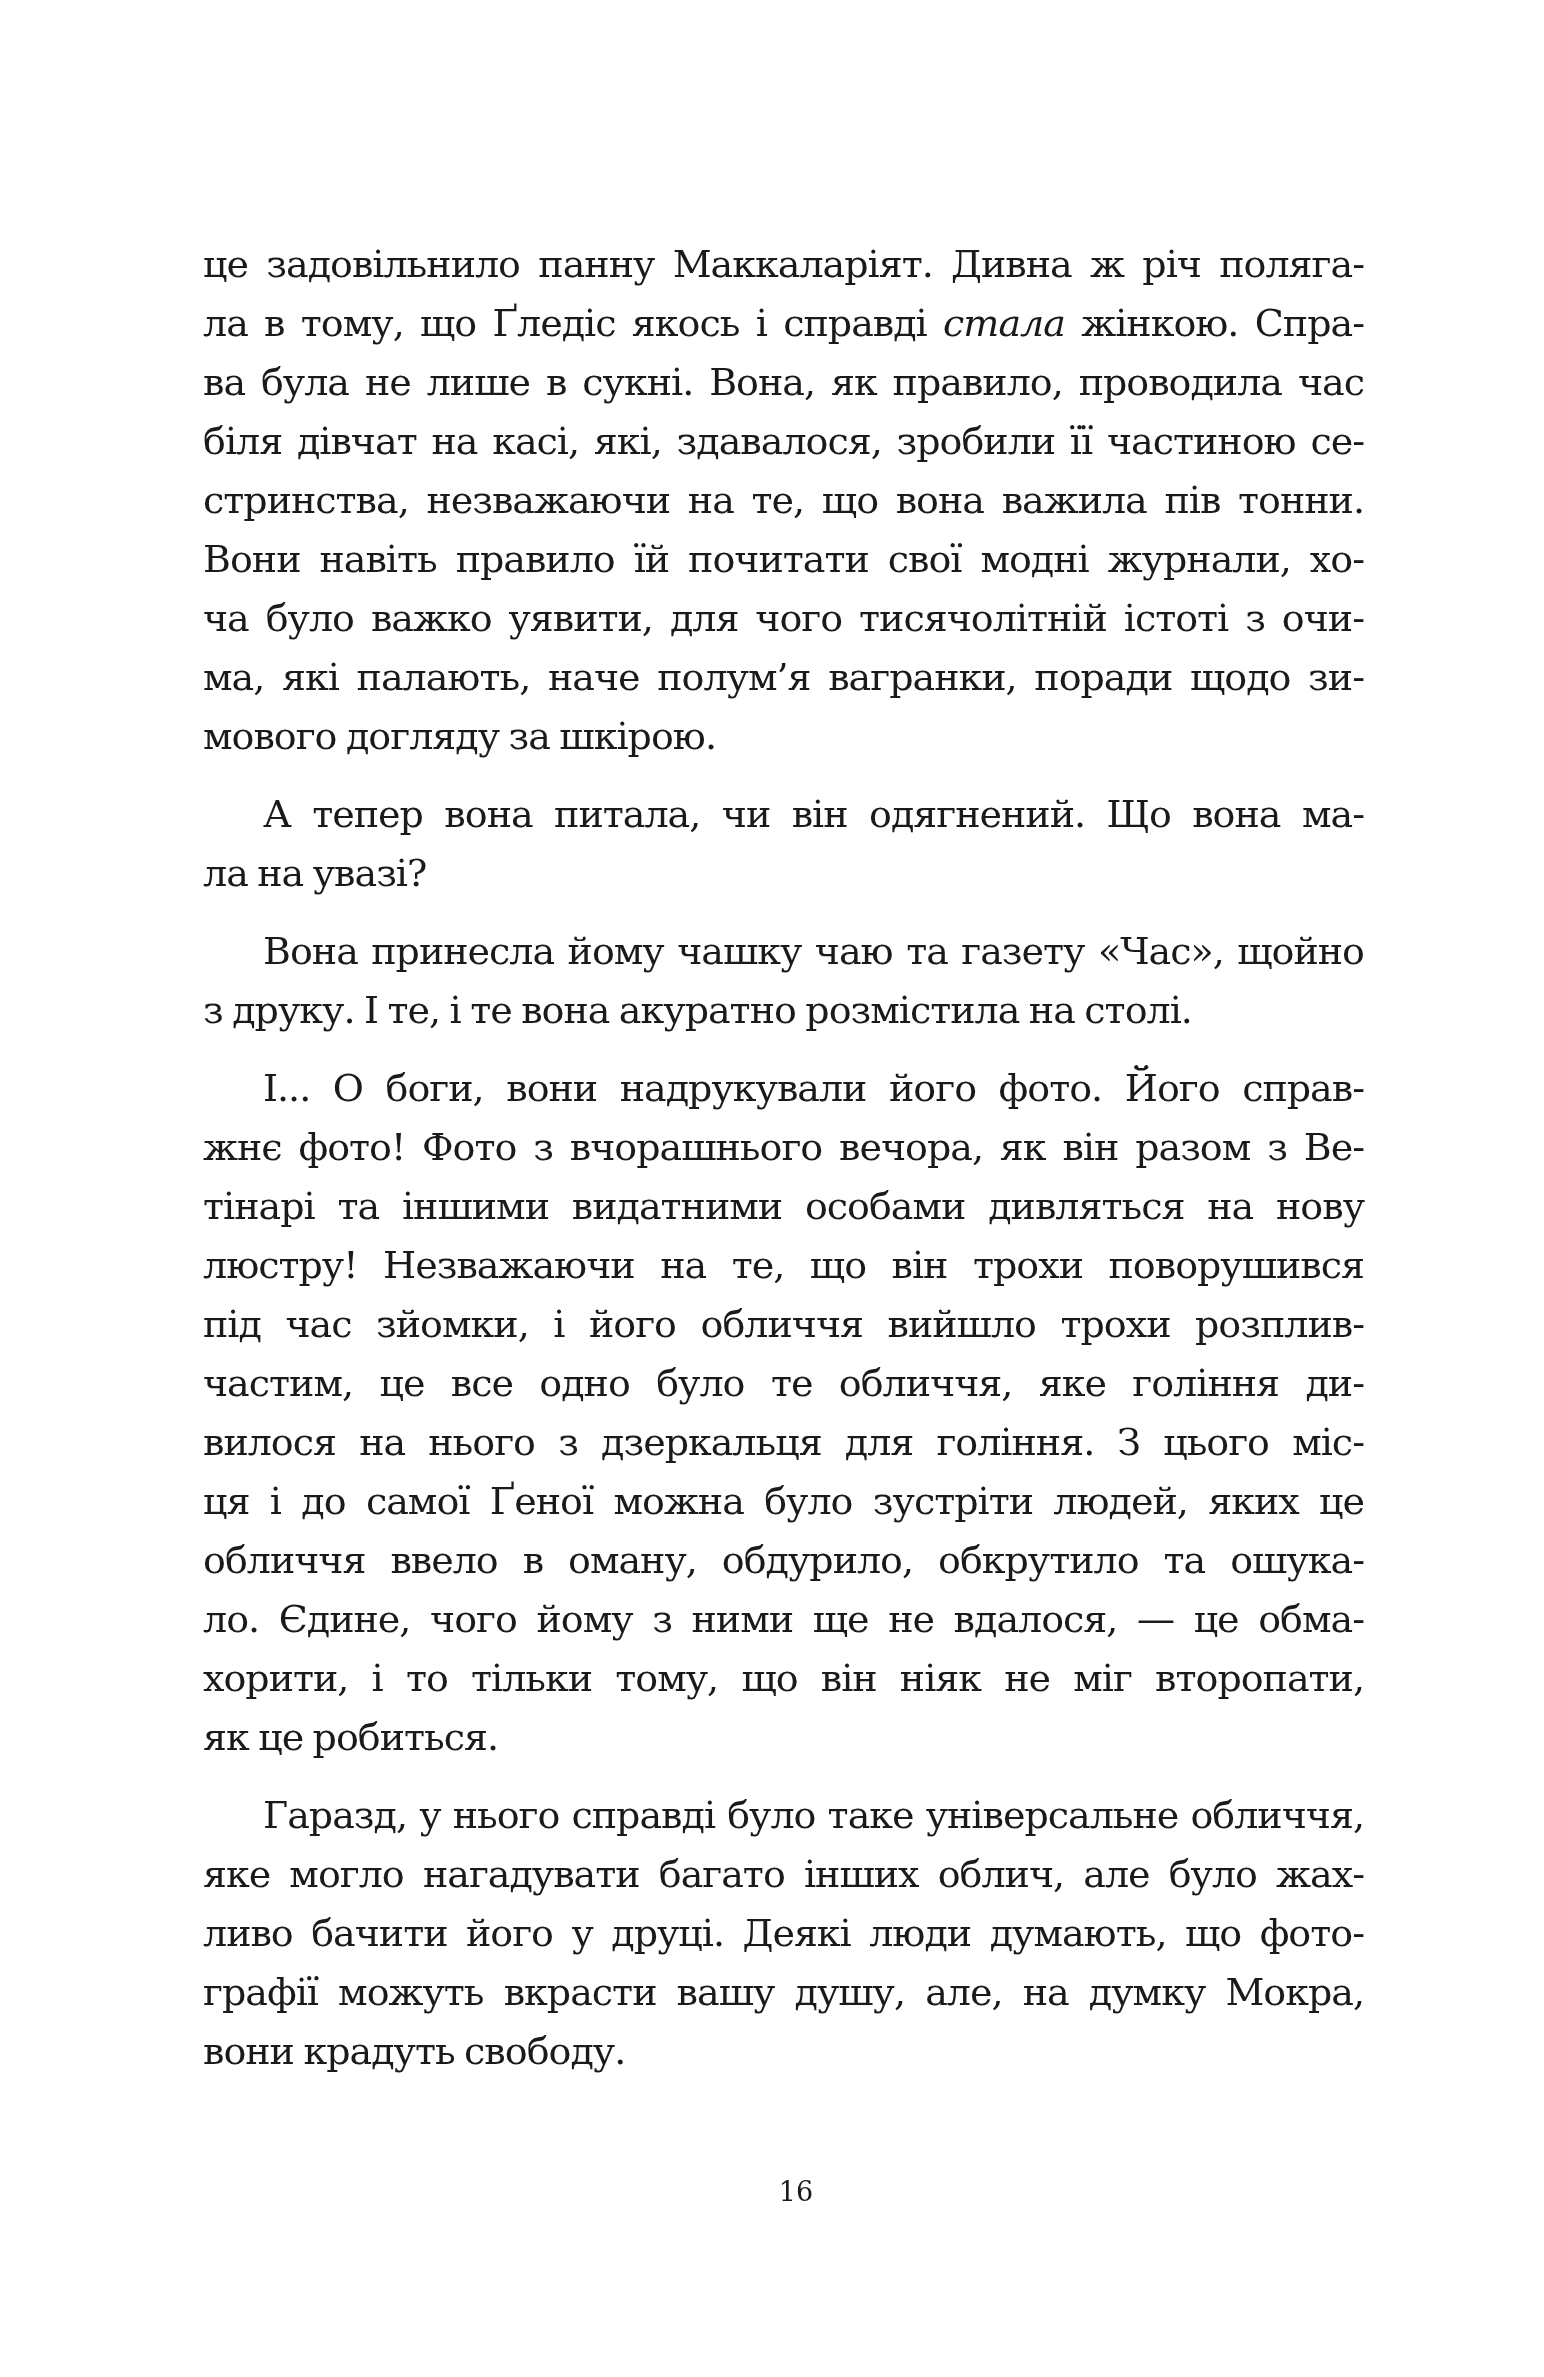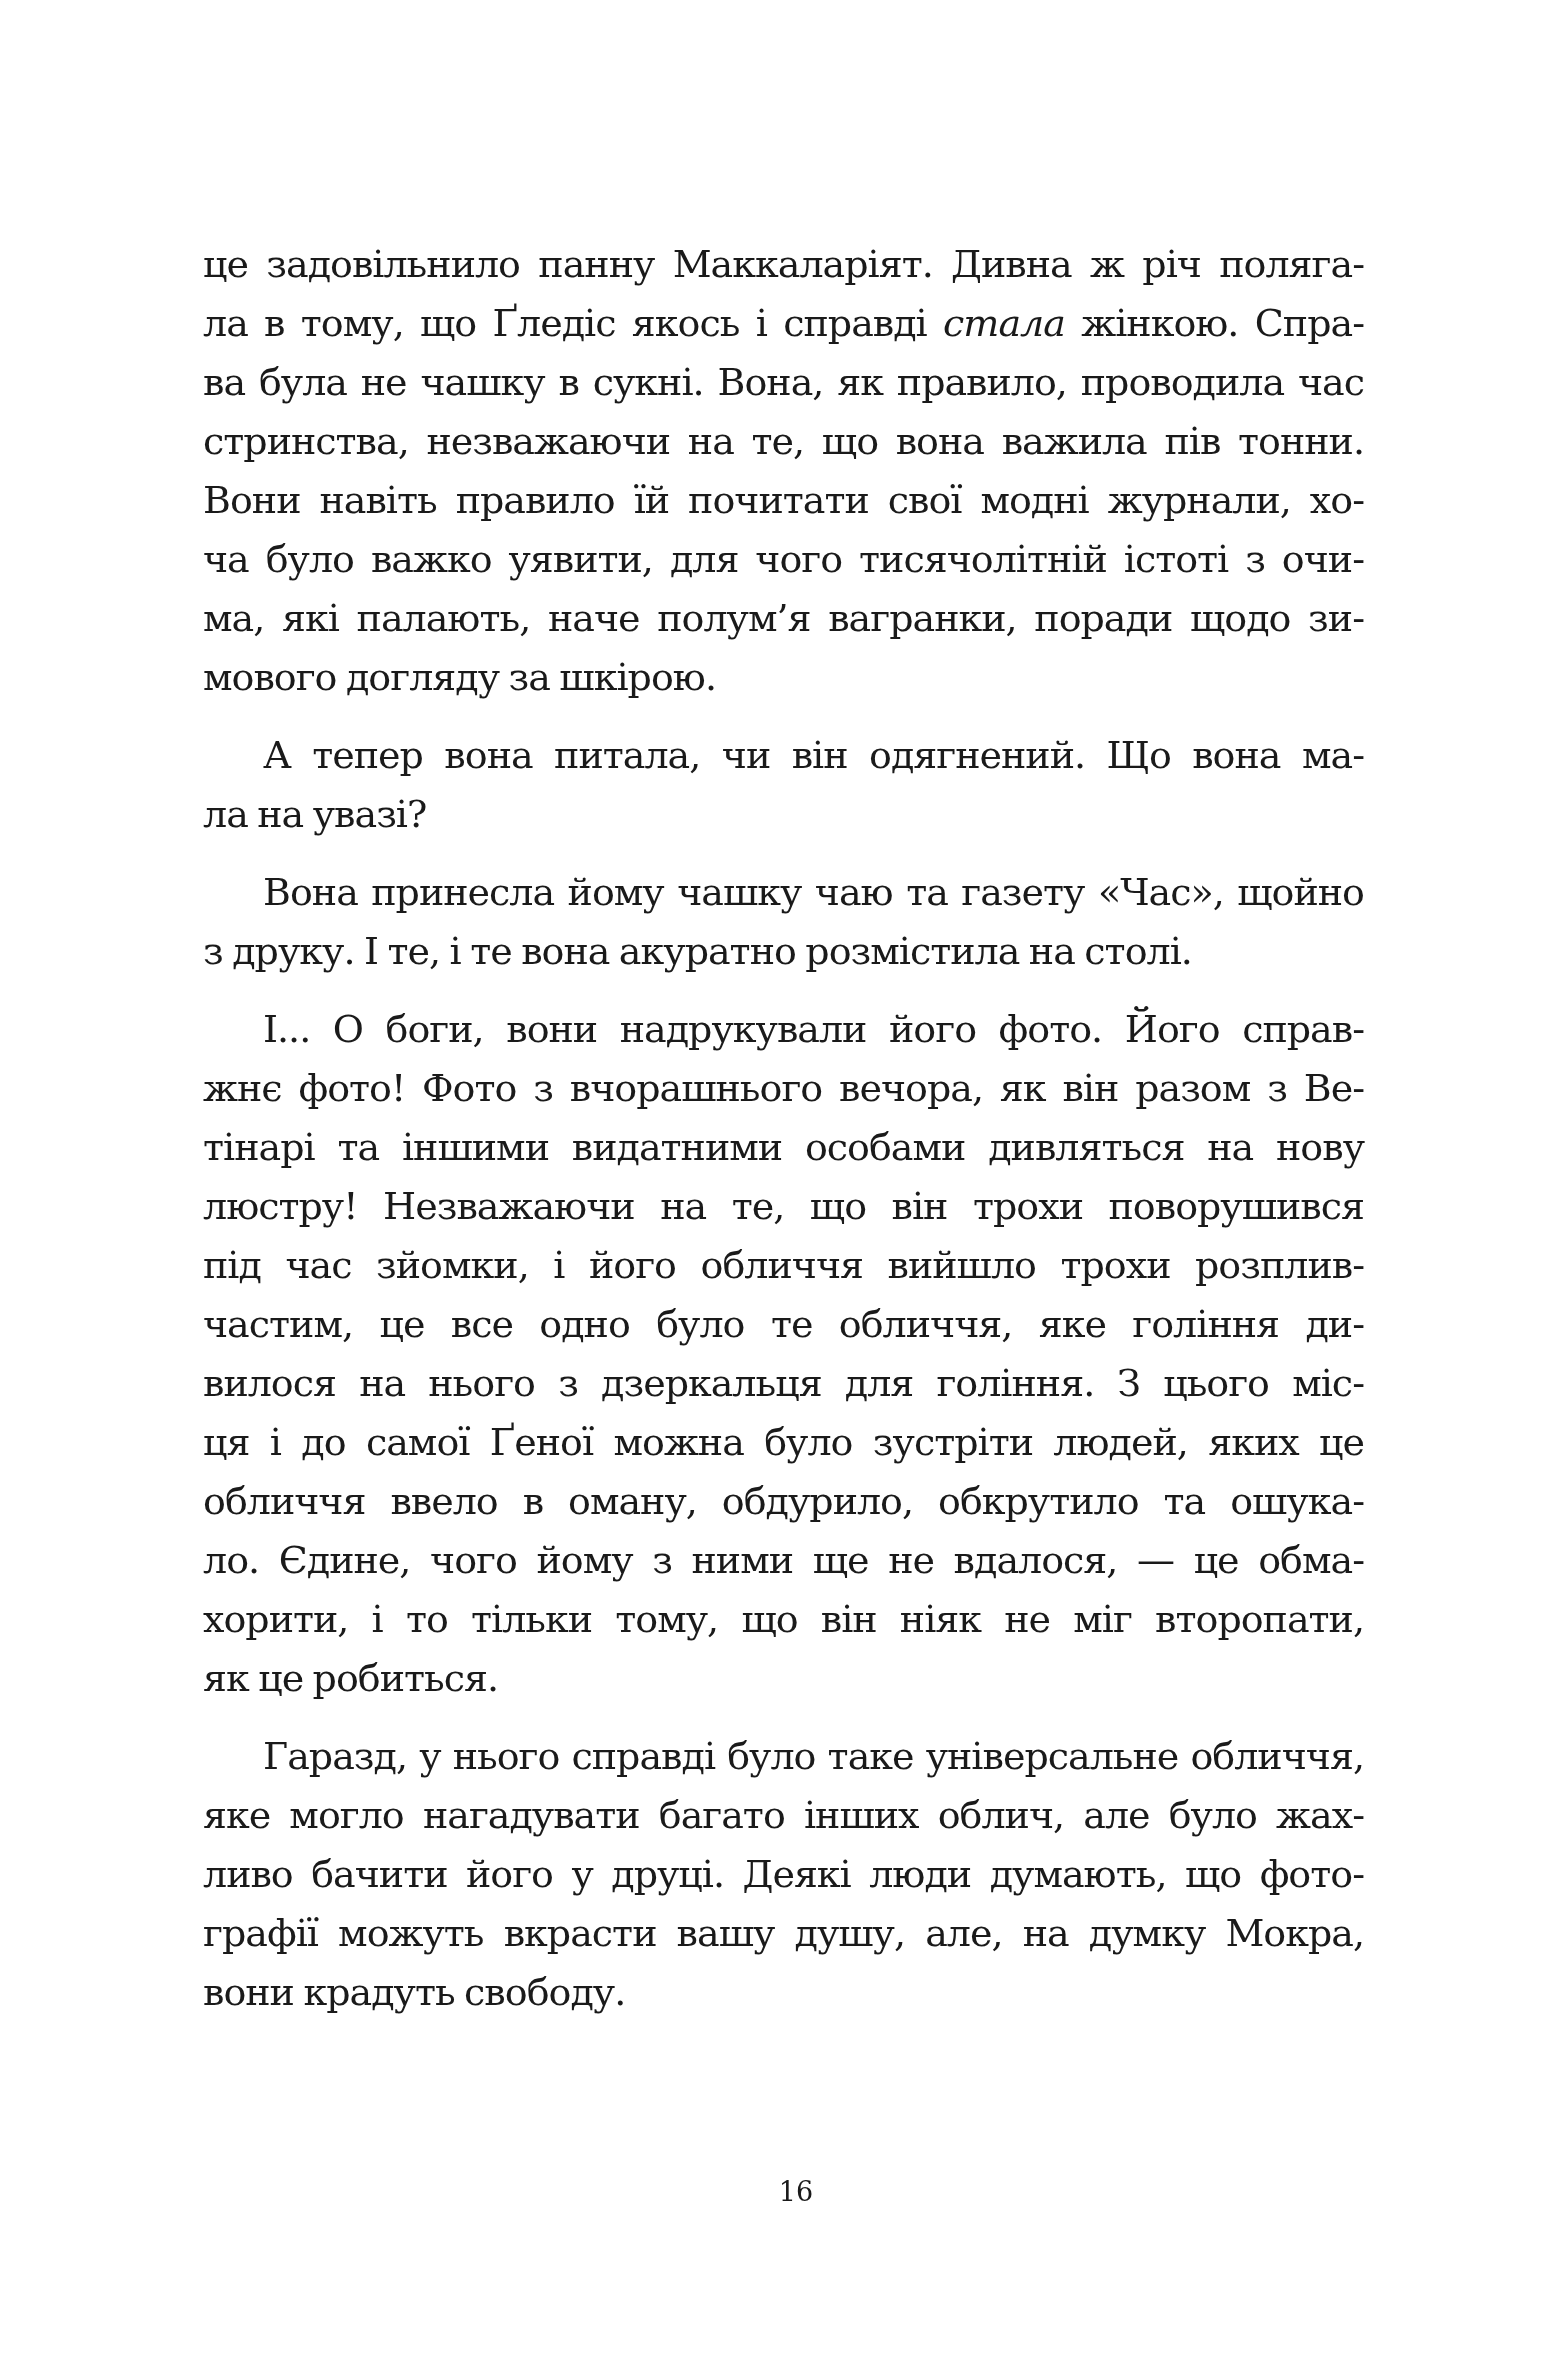--- a/index.html
+++ b/index.html
@@ -63,21 +63,22 @@
     }
   </style>
 </head>
 <body>
 
 <div class="page">
   <div class="text-block">
 
     <span class="line">це задовільнило панну Маккаларіят. Дивна ж річ полягa-</span>
     <span class="line"><span>ла в тому, що Ґледіс якось і справді </span><em>стала</em><span> жінкою. Спра-</span></span>
-    <span class="line">ва була не чашку в сукні. Вона, як правило, проводила час</span>
+    <span class="line">ва була не лише в сукні. Вона, як правило, проводила час</span>
+    <span class="line">біля дівчат на касі, які, здавалося, зробили її частиною се-</span>
     <span class="line">стринства, незважаючи на те, що вона важила пів тонни.</span>
     <span class="line">Вони навіть правило їй почитати свої модні журнали, хо-</span>
     <span class="line">ча було важко уявити, для чого тисячолітній істоті з очи-</span>
     <span class="line">ма, які палають, наче полум’я вагранки, поради щодо зи-</span>
     <span class="line last">мового догляду за шкірою.</span>
 
     <span class="line indent">А тепер вона питала, чи він одягнений. Що вона ма-</span>
     <span class="line last">ла на увазі?</span>
 
     <span class="line indent">Вона принесла йому чашку чаю та газету «Час», щойно</span>

